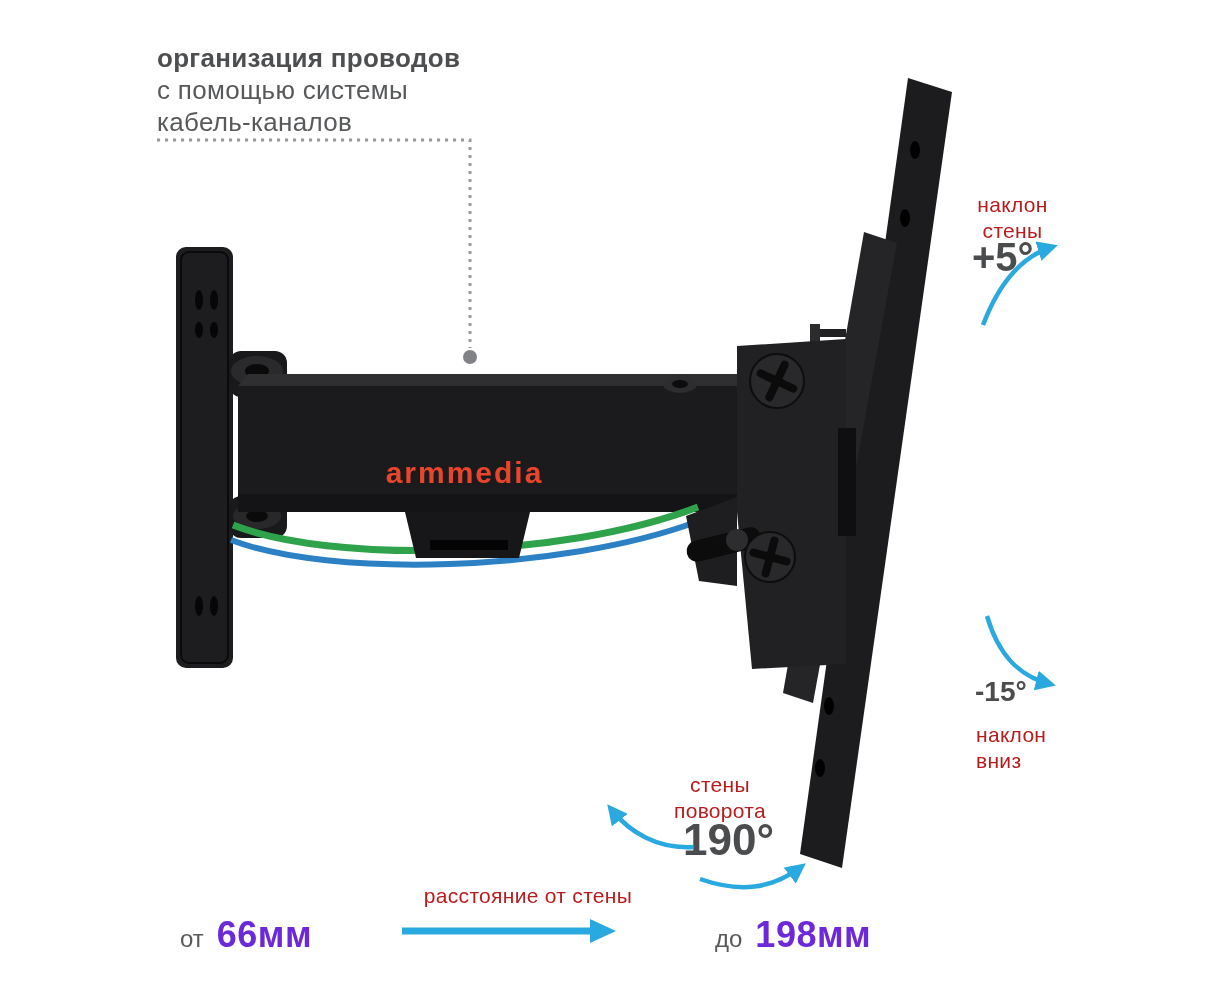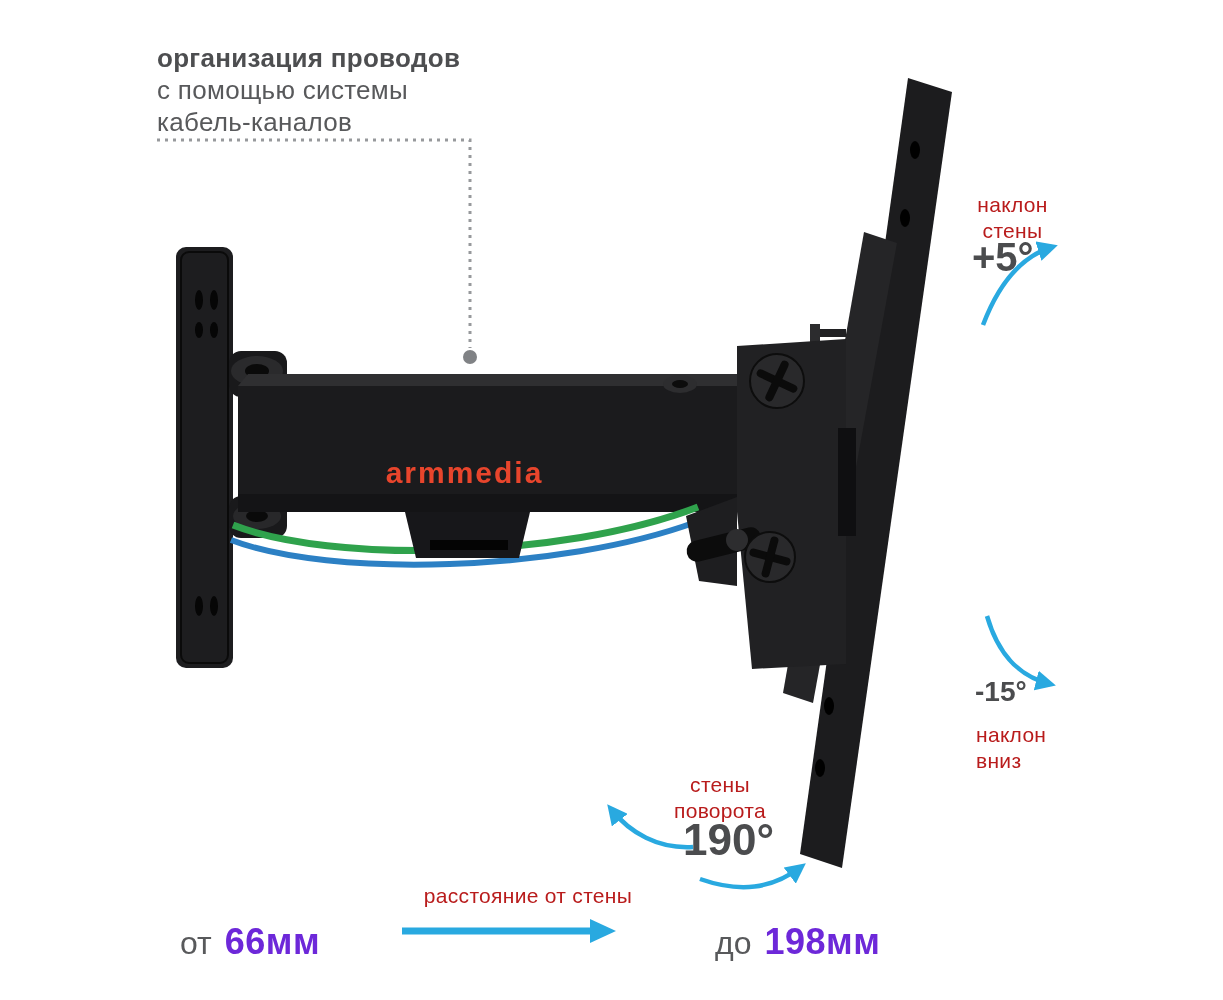--- a/index.html
+++ b/index.html
@@ -21,21 +21,21 @@
   .tilt-up-value   { position:absolute; left:972px; top:235px; font-size:40px; }
   .tilt-down-value { position:absolute; left:975px; top:676px; font-size:28px; }
   .tilt-down-label { position:absolute; left:976px; top:722px; }
   .rotation-label  { position:absolute; left:665px; top:772px; width:110px; text-align:center; }
   .rotation-value  { position:absolute; left:683px; top:815px; font-size:44px; }
   .distance-label  { position:absolute; left:394px; top:883px; width:220px; text-align:center;margin-left:24px; }
 
   .distance-pair { position:absolute; display:flex; align-items:baseline; gap:13px; color:#58595b; }
   .distance-min  { left:180px; top:905px; }
   .distance-max  { left:715px; top:905px; }
-  .distance-pair .prefix { font-size:32px;margin-top:20px; }
+  .distance-pair .prefix { font-size:24px;margin-top:20px; }
   .distance-pair .value  { font-size:36px; font-weight:bold; color:#6d28d9; letter-spacing:0.5px; }
 </style>
 </head>
 <body>
 
 <div class="stage">
 
   <svg class="art" width="1223" height="1000" viewBox="0 0 1223 1000">
     <defs>
       <marker id="ah" viewBox="0 0 10 10" refX="7" refY="5" markerWidth="4.5" markerHeight="4.5" orient="auto-start-reverse">

